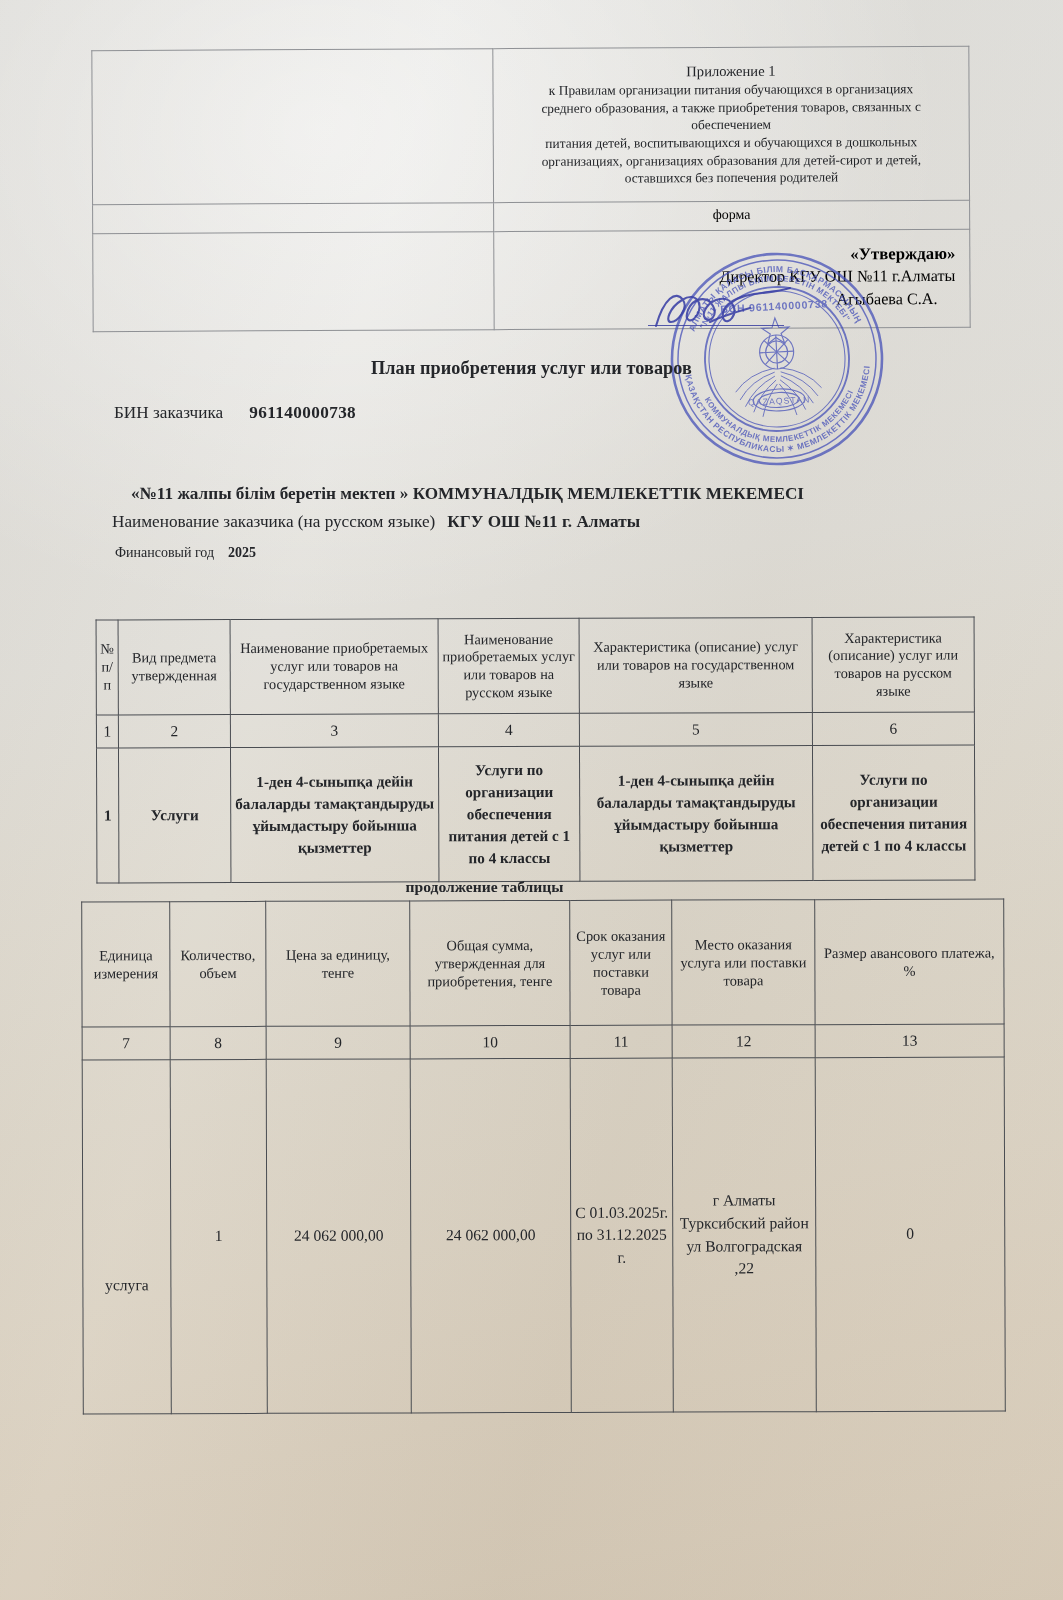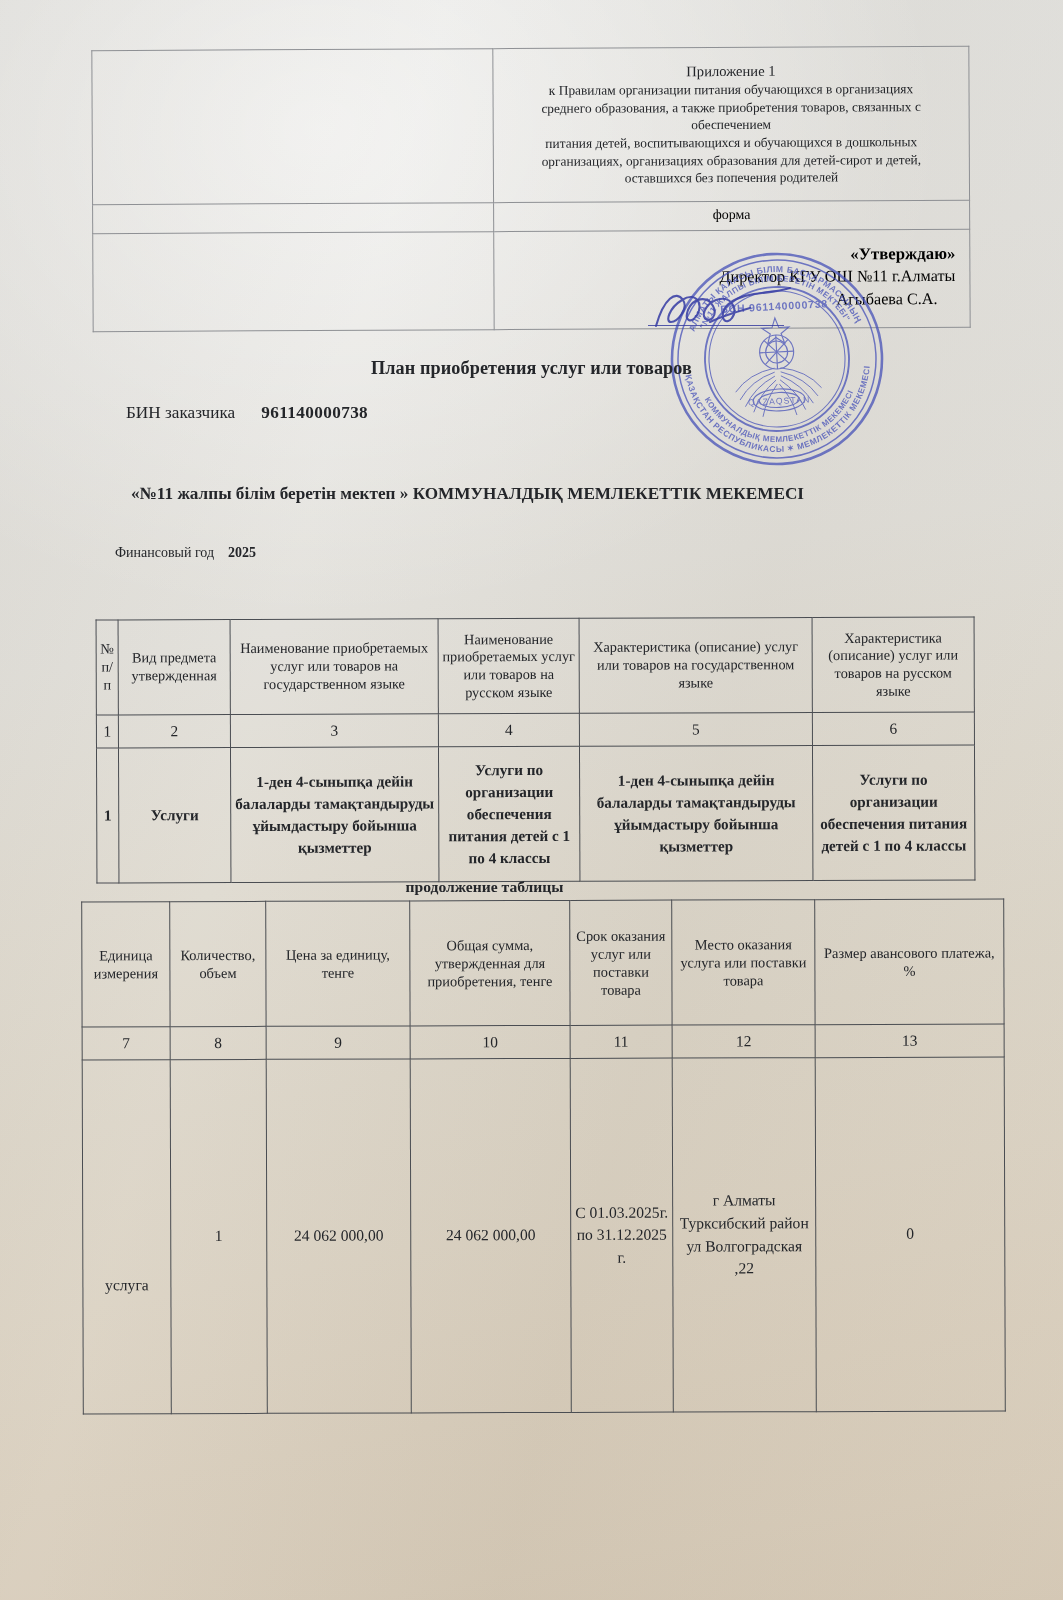--- a/index.html
+++ b/index.html
@@ -124,21 +124,21 @@
   }
 
   
   #doc-title {
     left: 0; top: 358px; width: 1063px;
     text-align: center;
     font-size: 18.2px;
     font-weight: bold;
     letter-spacing: 0.1px;
   }
-  #bin-row   { left: 114px; top: 403px; font-size: 17.2px; margin-left: 12px; }
+  #bin-row   { left: 114px; top: 403px; font-size: 17.2px; }
   #bin-label { }
   #bin-value { font-weight: bold; margin-left: 26px; letter-spacing: 0.4px; }
 
   #kz-row1 { left: 112px; top: 437px; font-size: 17.2px; white-space: nowrap; }
   #kz-label { }
   #kz-value1 { font-weight: bold; margin-left: 9px; }
   #kz-row2 { left: 131px; top: 484px; font-size: 17.2px; font-weight: bold; white-space: nowrap; }
 
   #ru-row { left: 112px; top: 512px; font-size: 17.2px; white-space: nowrap; }
   #ru-label {}
@@ -300,20 +300,23 @@
   <div id="sig-rule"></div>
 
   <div class="t" id="doc-title">План приобретения услуг или товаров</div>
 
   <div class="t" id="bin-row">
     <span id="bin-label">БИН заказчика</span><span id="bin-value">961140000738</span>
   </div>
 
   <div class="t" id="kz-row2">«№11 жалпы білім беретін мектеп » КОММУНАЛДЫҚ МЕМЛЕКЕТТІК МЕКЕМЕСІ</div>
 
+  <div class="t" id="ru-row">
+    <span id="ru-label">Наименование заказчика (на русском языке)</span><span id="ru-value">КГУ ОШ №11  г. Алматы</span>
+  </div>
 
   <div class="t" id="fy-row">
     <span>Финансовый год</span><span id="fy-value">2025</span>
   </div>
 
   <table class="grid" id="tbl1">
     <colgroup>
       <col style="width:22px">
         <col style="width:112px">
         <col style="width:208px">

